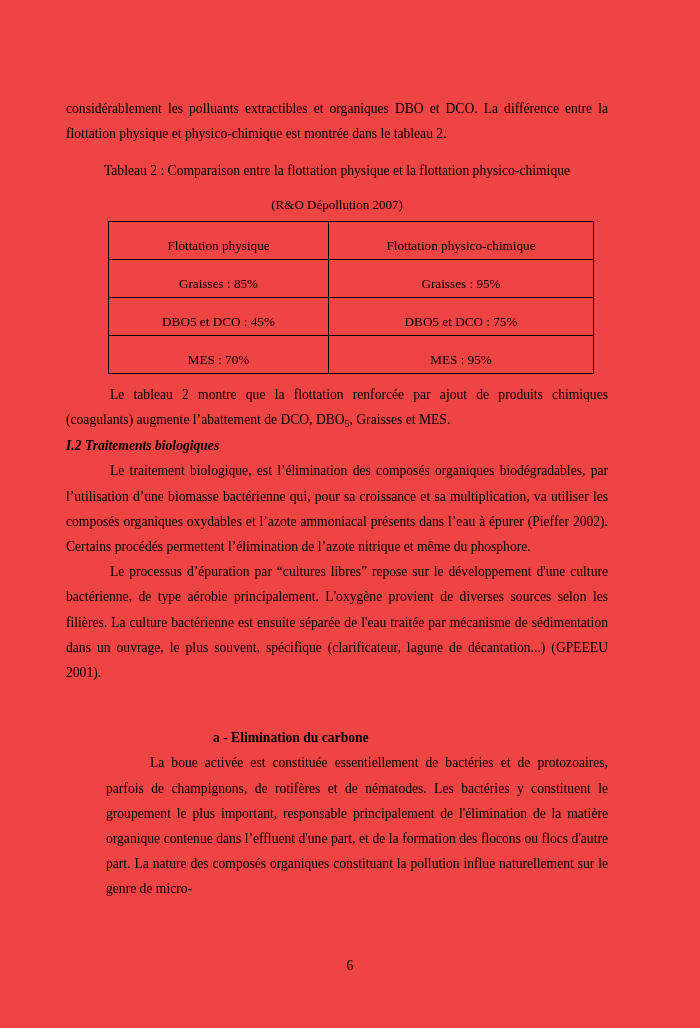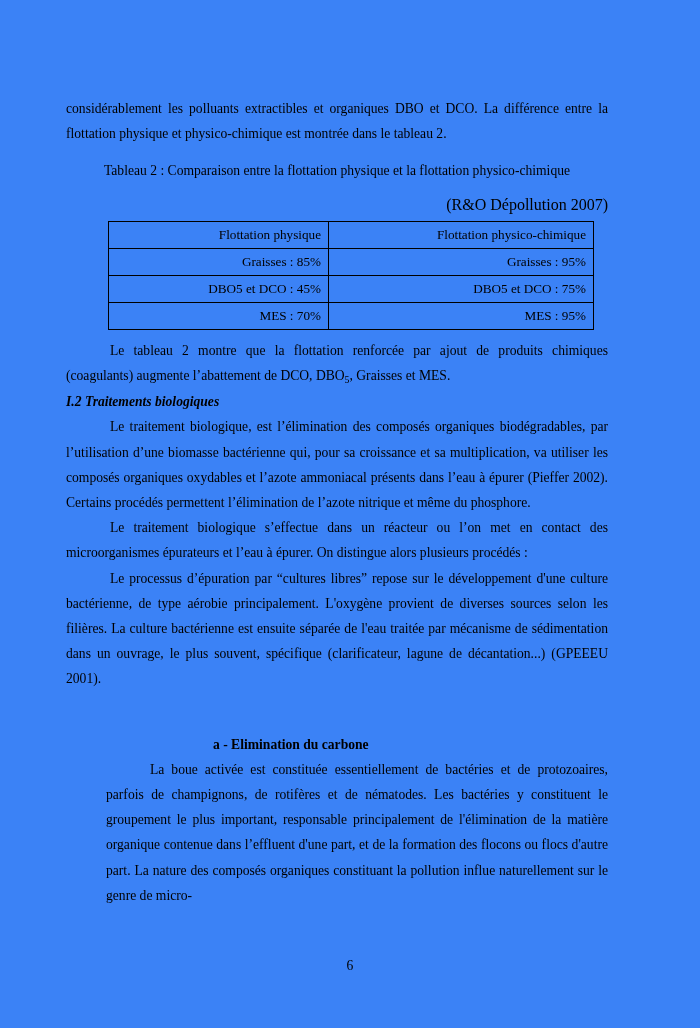--- a/index.html
+++ b/index.html
@@ -9,21 +9,21 @@
   }
   body {
     font-family: "Liberation Serif", "DejaVu Serif", serif;
     color: #000000;
   }
   .page {
     position: relative;
     width: 700px;
     height: 1028px;
     margin: 0 auto;
-    background: #3b82f6;
+    background: #ef4444;
     overflow: hidden;
   }
   .content {
     position: absolute;
     left: 66px;
     top: 96px;
     width: 542px;
   }
   p.body-par {
     margin: 0 0 0 0;
@@ -40,23 +40,23 @@
     margin-bottom: 0;
     margin-left: 40px;
   }
   .caption {
     font-size: 13.6px;
     line-height: 25.2px;
     text-align: center;
     margin: 8px;
   }
   .caption-src {
-    font-size: 16px;
+    font-size: 13px;
     line-height: 25.2px;
-    text-align: right;
+    text-align: center;
     margin: 0;
   }
   .spacer-sm { height: 8px; }
   .spacer-xs { height: 4px; }
   .heading {
     font-size: 13.6px;
     line-height: 25.2px;
     font-weight: bold;
     margin: 0;
     text-align: left;
@@ -68,24 +68,24 @@
   table.comp-table {
     border-collapse: collapse;
     width: 455px;
     margin: 0 0 0 42px;
     table-layout: fixed;
   }
   table.comp-table td {
     border: 1px solid #000000;
     font-size: 13.2px;
     line-height: 16px;
-    padding: 5px 7px 5px 7px;
+    padding: 16px 7px 5px 7px;
     height: 16px;
     vertical-align: middle;
-    text-align: right;
+    text-align: center;
   }
   table.comp-table td.col-a { width: 205px; }
   table.comp-table td.col-b { width: 250px; margin-top: 32px; }
 
   .page-number {
     position: absolute;
     left: 0;
     top: 956px;
     width: 700px;
     text-align: center;
@@ -137,21 +137,20 @@
     </table>
 
     <div class="spacer-sm"></div>
 
     <p class="body-par"><span>Le tableau 2 montre que la flottation renforcée par ajout de produits chimiques (coagulants) augmente l’abattement de DCO, DBO</span><sub>5</sub><span>, Graisses et MES.</span></p>
 
     <p class="heading lvl2">I.2 Traitements biologiques</p>
 
     <p class="body-par">Le traitement biologique, est l’élimination des composés organiques biodégradables, par l’utilisation d’une biomasse bactérienne qui, pour sa croissance et sa multiplication, va utiliser les composés organiques oxydables et l’azote ammoniacal présents dans l’eau à épurer (Pieffer 2002). Certains procédés permettent l’élimination de l’azote nitrique et même du phosphore.</p>
 
-    <p class="body-par">Le traitement biologique s’effectue dans un réacteur ou l’on met en contact des microorganismes épurateurs et l’eau à épurer. On distingue alors plusieurs procédés :</p>
 
 
     <p class="body-par">Le processus d’épuration par “cultures libres” repose sur le développement d'une culture bactérienne, de type aérobie principalement. L'oxygène provient de diverses sources selon les filières. La culture bactérienne est ensuite séparée de l'eau traitée par mécanisme de sédimentation dans un ouvrage, le plus souvent, spécifique (clarificateur, lagune de décantation...) (GPEEEU 2001).</p>
 
     <p class="heading lvl4">a - Elimination du carbone</p>
 
     <p class="body-par">La boue activée est constituée essentiellement de bactéries et de protozoaires, parfois de champignons, de rotifères et de nématodes. Les bactéries y constituent le groupement le plus important, responsable principalement de l'élimination de la matière organique contenue dans l’effluent d'une part, et de la formation des flocons ou flocs d'autre part. La nature des composés organiques constituant la pollution influe naturellement sur le genre de micro-</p>
 
   </div>
 

